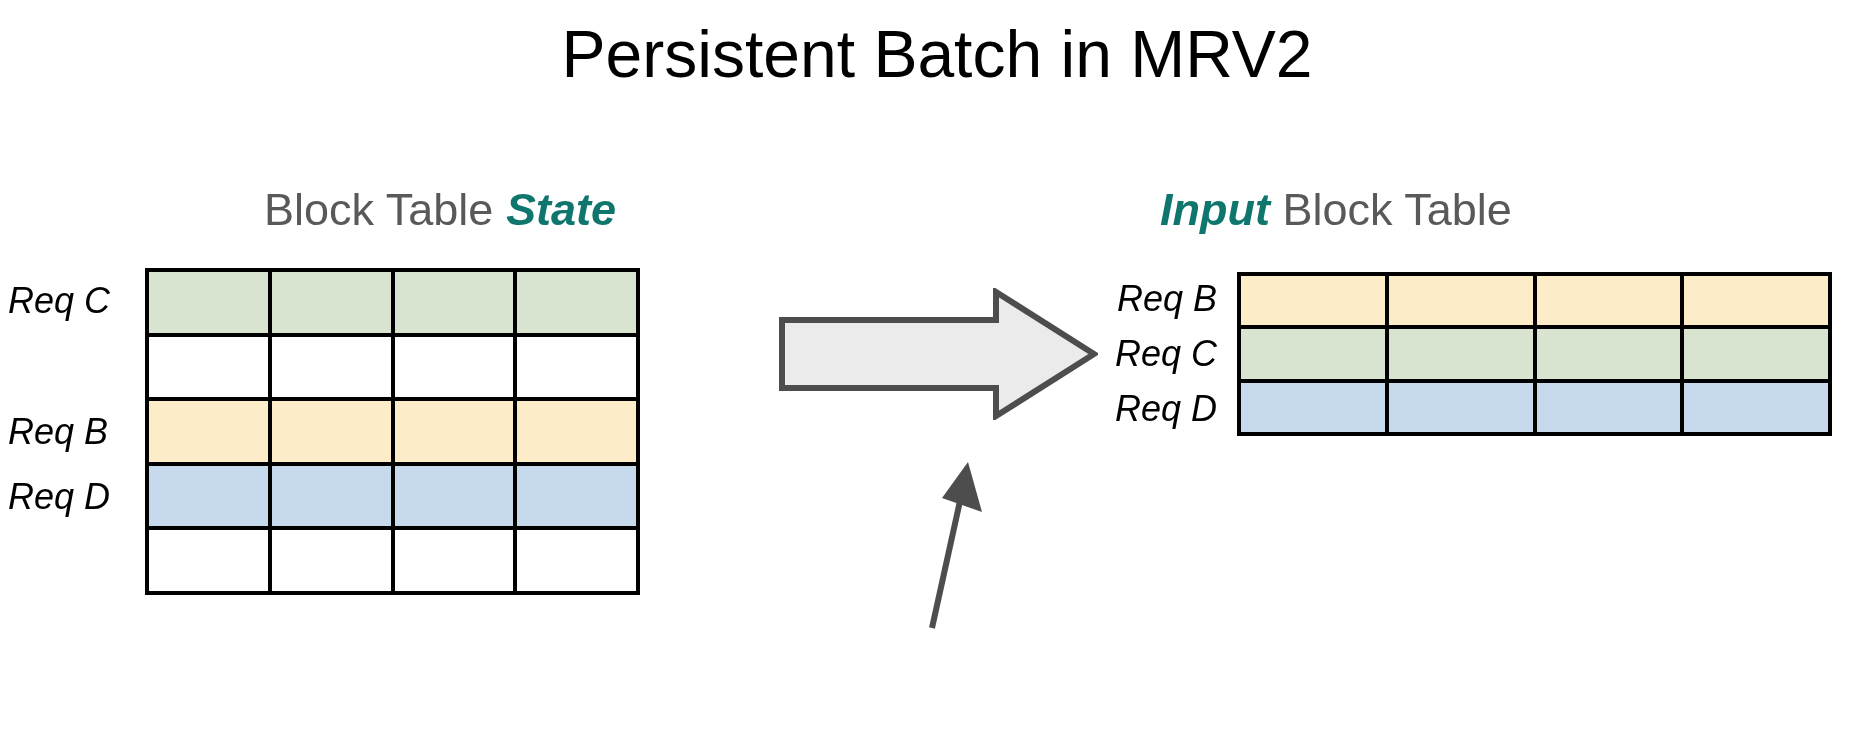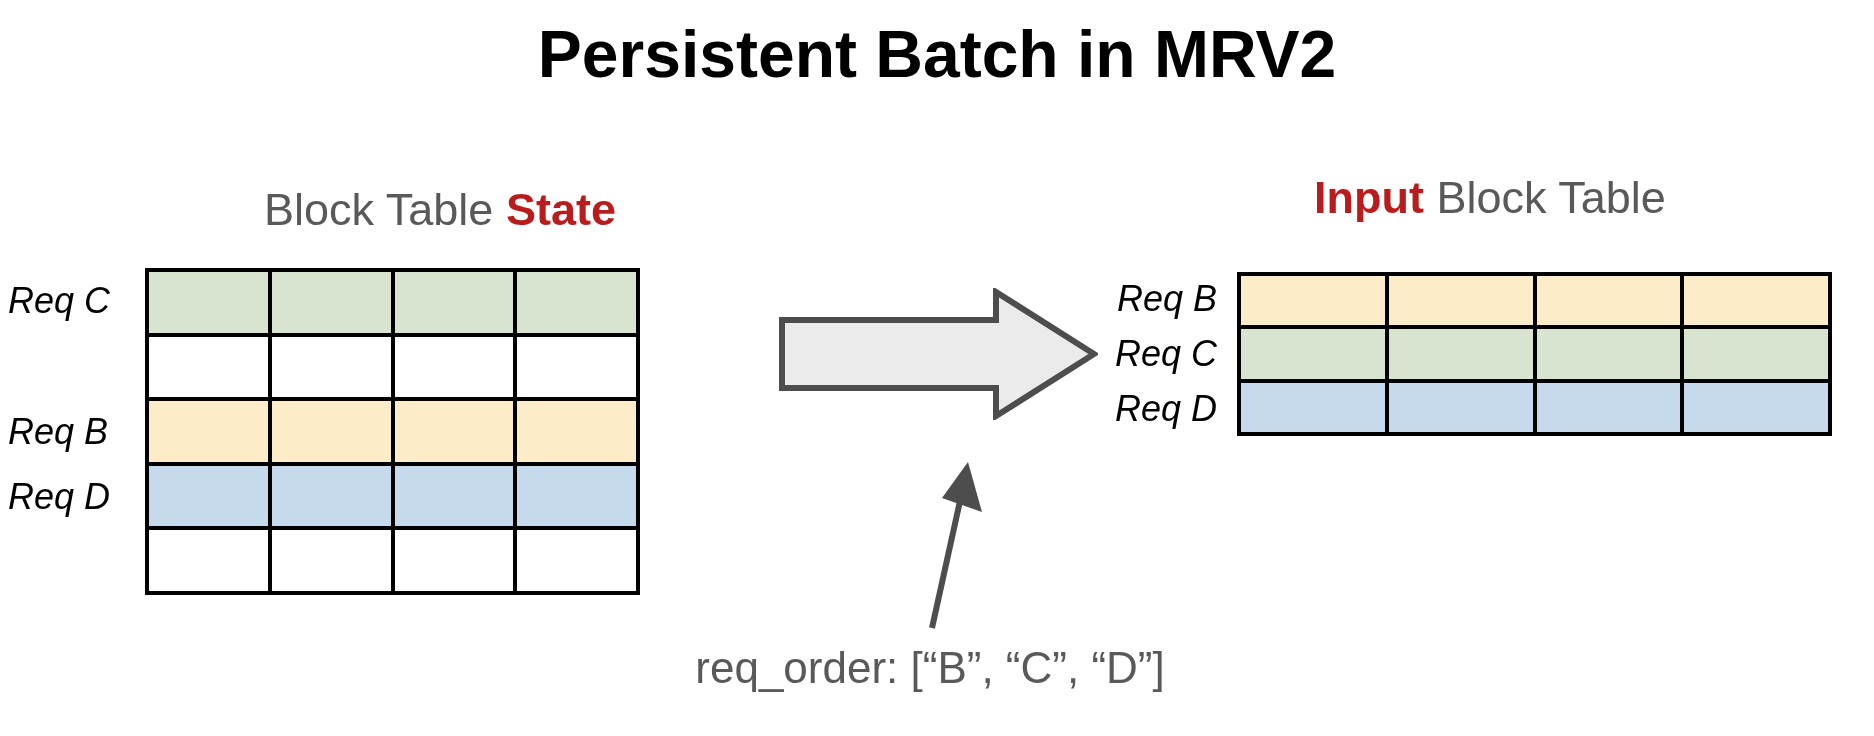--- a/index.html
+++ b/index.html
@@ -23,37 +23,37 @@
   .title {
     position: absolute;
     left: 0;
     top: 14px;
     width: 1874px;
     text-align: center;
     font-size: 66px;
     line-height: 80px;
     color: #000000;
     white-space: nowrap;
-    font-weight: bold;
   }
 
   
   .section-heading {
     position: absolute;
     font-size: 45px;
     line-height: 56px;
     color: #595959;
     white-space: nowrap;
   }
   .section-heading .hl {
-    color: #b91c1c;
+    color: #0f766e;
     font-weight: bold;
+    font-style: italic;
   }
   #heading-left  { left: 160px;  top: 182px; width: 560px; text-align: center; }
-  #heading-right { left: 1160px; top: 170px; width: 660px; text-align: center; }
+  #heading-right { left: 1160px; top: 182px; width: 660px; }
 
   
   .block-table {
     position: absolute;
     display: grid;
     border: 4px solid #000000;
     background: #000000;
     gap: 4px;
     box-sizing: border-box;
   }
@@ -198,15 +198,14 @@
 
   <div class="row-label right" id="lbl-input-0" style="top: 277.333px; left: 897px; width: 320px; text-align: right;">Req B</div>
   <div class="row-label right" id="lbl-input-1" style="top: 332px; left: 897px; width: 320px; text-align: right;">Req C</div>
   <div class="row-label right" id="lbl-input-2" style="top: 386.667px; left: 897px; width: 320px; text-align: right;">Req D</div>
 
   <svg id="pointer-arrow" viewBox="0 0 140 200">
     <line x1="42" y1="178" x2="72" y2="42" stroke="#4d4d4d" stroke-width="6" stroke-linecap="butt"></line>
     <polygon points="78,12 92,62 52,48" fill="#4d4d4d"></polygon>
   </svg>
 
-  <div id="req-order-caption">req_order: [“B”, “C”, “D”]</div>
 
 </div>
 
 </body></html>

